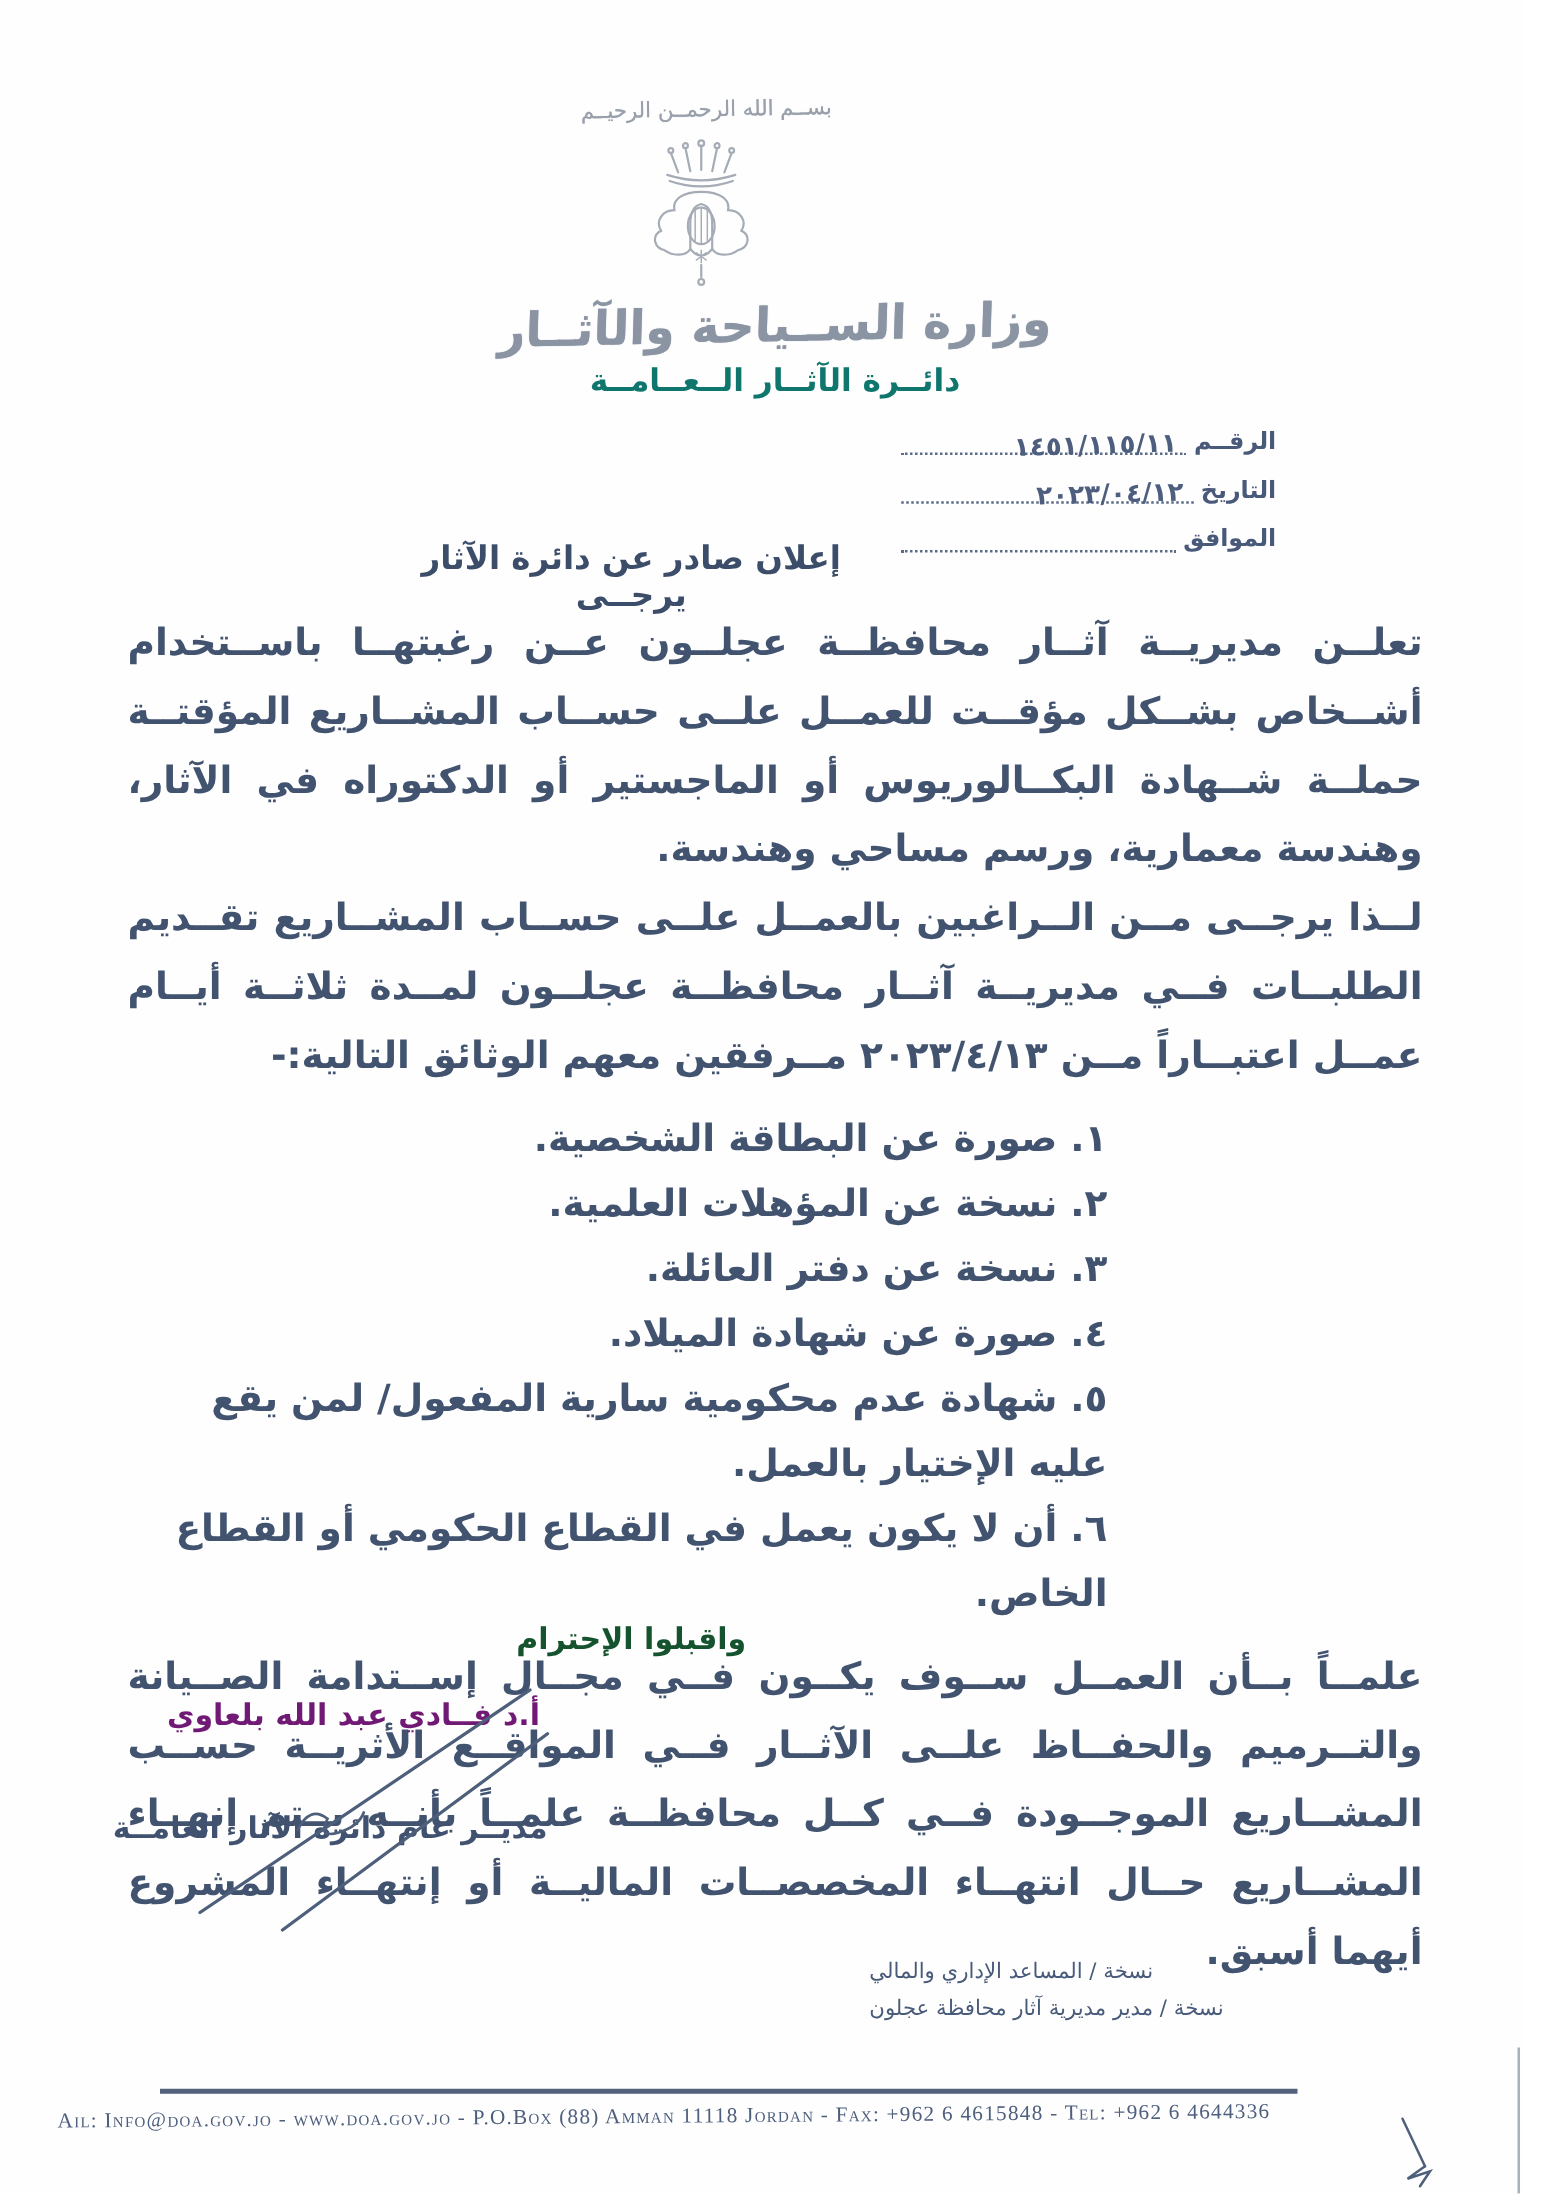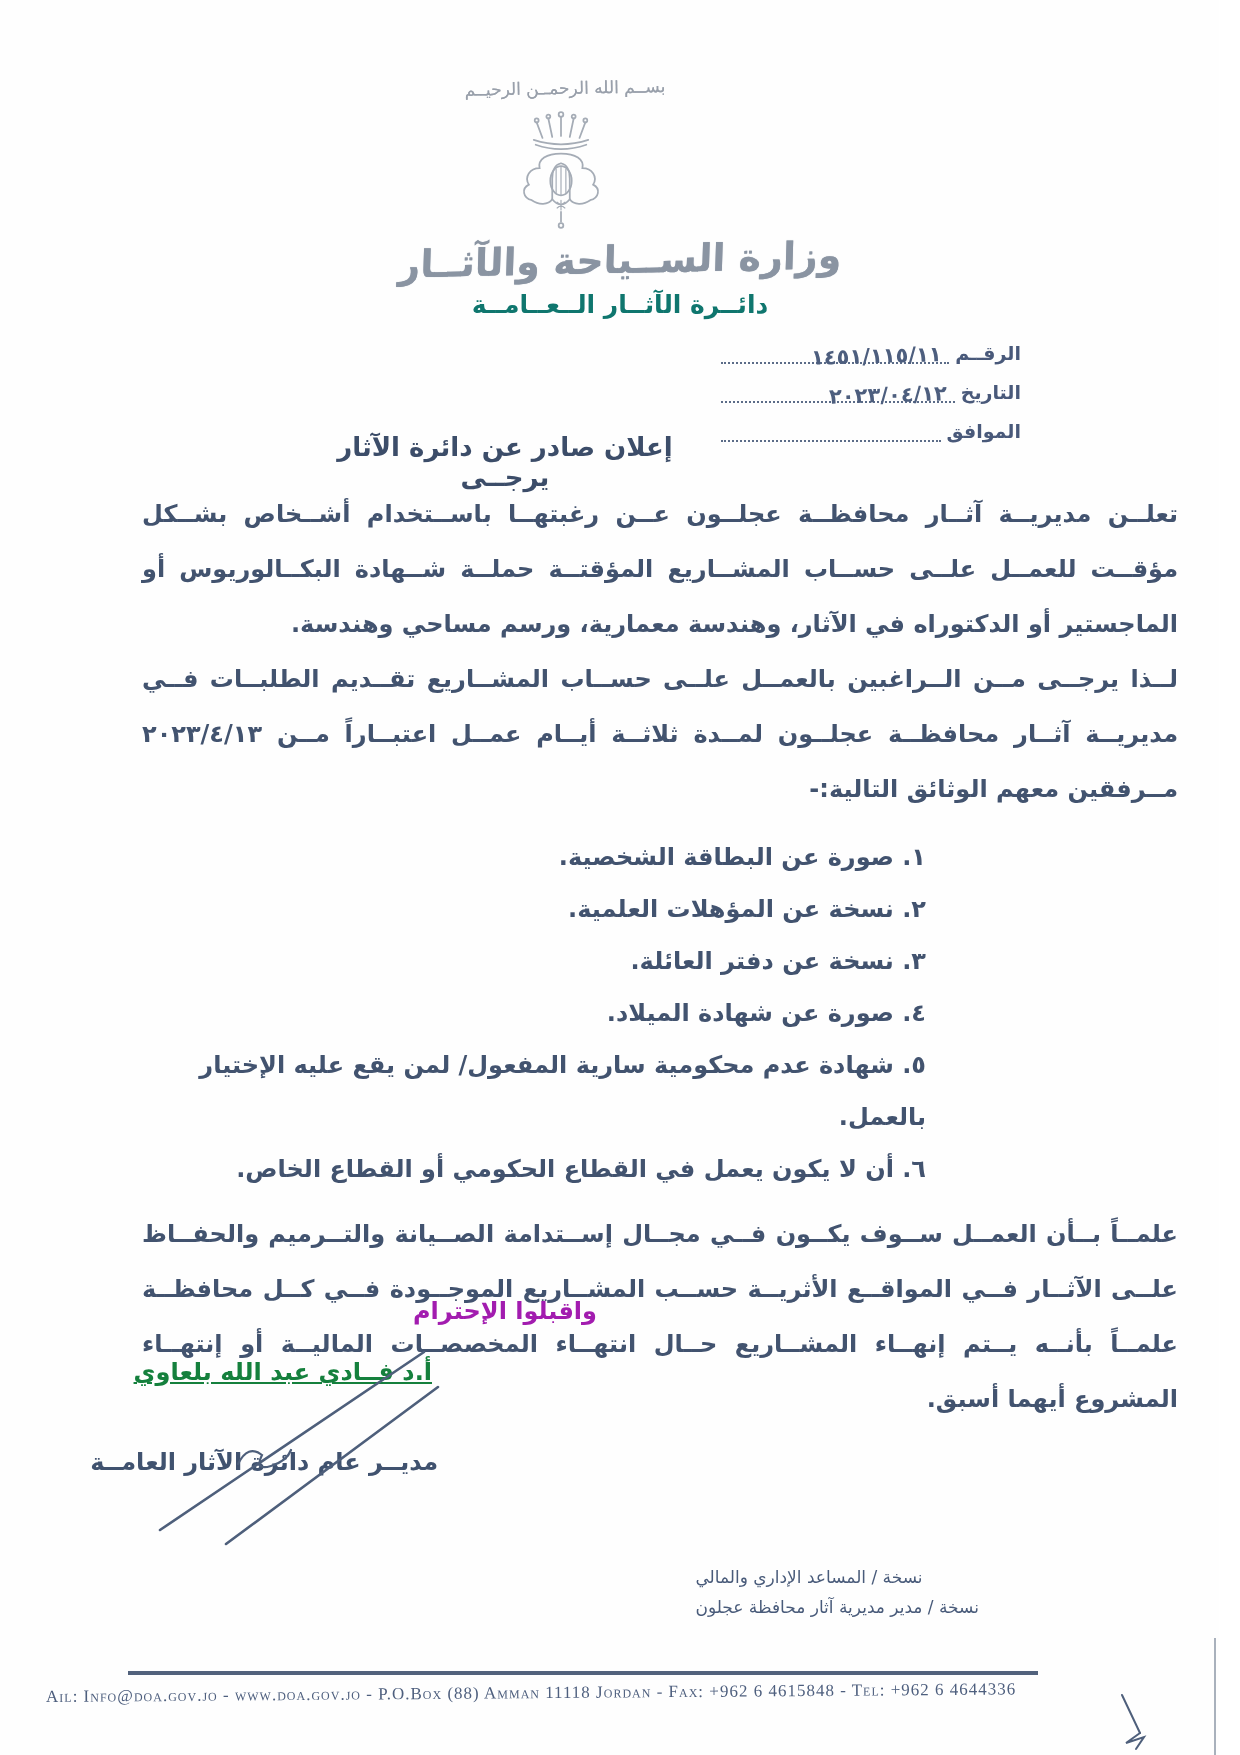--- a/index.html
+++ b/index.html
@@ -34,35 +34,34 @@
     font-size:21px;font-weight:bold;color:#4d5e7e;letter-spacing:3px;
     transform:rotate(-1.6deg);direction:ltr;unicode-bidi:isolate;
   }
   
   .doc-title{
     position:absolute;top:432px;left:295px;width:420px;text-align:center;
     font-size:26px;font-weight:bold;color:#3c4d69;
   }
   .body-text{
     position:absolute;top:487px;left:102px;width:1036px;direction:rtl;
-    font-size:24px;font-weight:bold;color:#42536f;line-height:55px;
+    font-size:30px;font-weight:bold;color:#42536f;line-height:55px;
     text-align:justify;
-    margin-left:40px;
   }
   .body-text p{margin:0;}
   .req-list{margin:14px 0 12px;padding:0 252px 0 0;list-style:none;line-height:52px;}
   .req-list li{margin:0;text-align:right;}
   .salutation{
     position:absolute;top:1297px;left:300px;width:410px;text-align:center;
-    font-size:24px;font-weight:bold;color:#a21caf;
+    font-size:24px;font-weight:bold;color:#14532d;
   }
   
   .signer-name{
     position:absolute;top:1358px;left:130px;width:302px;direction:rtl;text-align:right;
-    font-size:24px;font-weight:bold;color:#15803d;white-space:nowrap;text-decoration:underline;
+    font-size:24px;font-weight:bold;color:#701a75;white-space:nowrap;
   }
   .signer-title{
     position:absolute;top:1448px;left:136px;width:302px;direction:rtl;text-align:right;
     font-size:24px;font-weight:bold;color:#40526f;white-space:nowrap;
   }
   .signature-svg{position:absolute;top:1342px;left:142px;}
   
   .cc-block{
     position:absolute;top:1562px;right:240px;direction:rtl;text-align:left;
     font-size:17px;color:#495b7a;line-height:30px;

